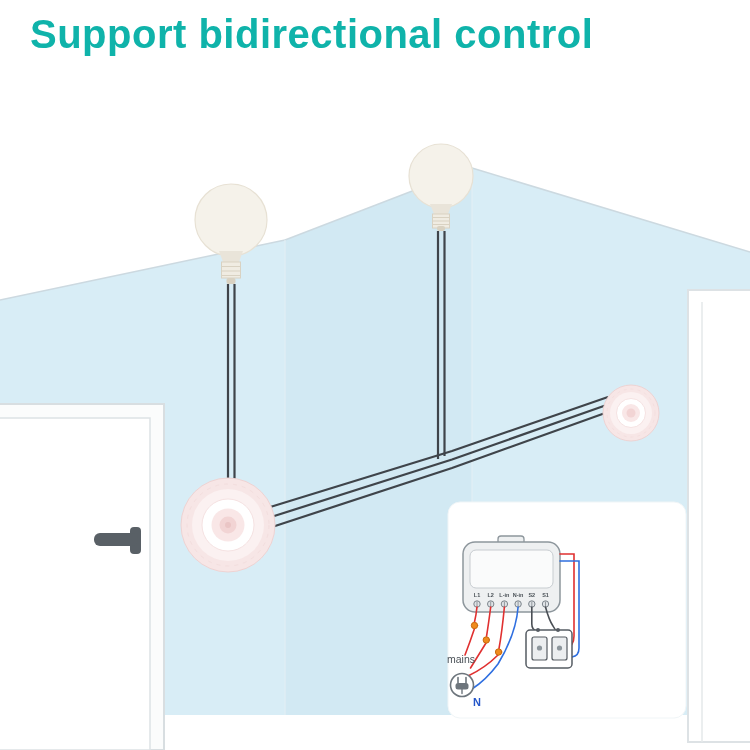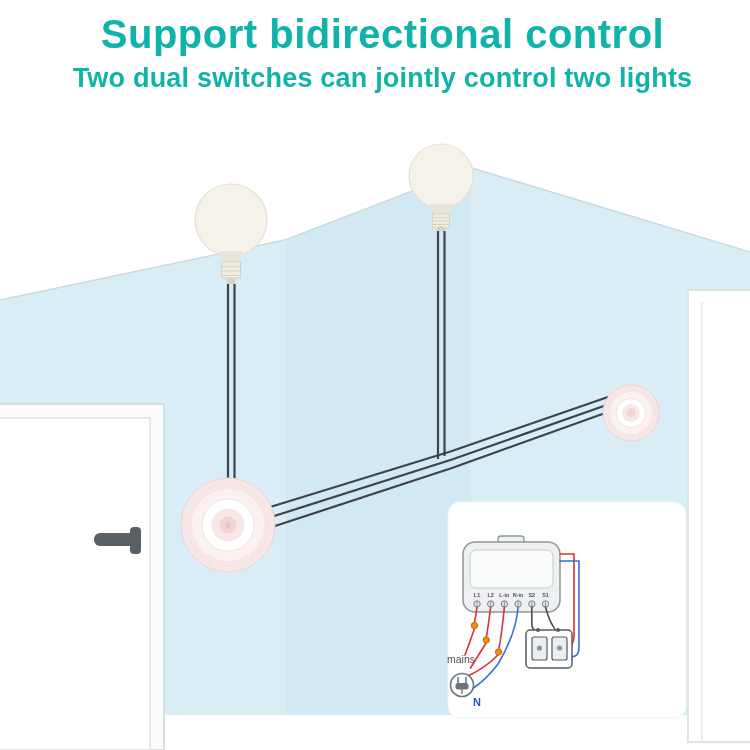--- a/index.html
+++ b/index.html
@@ -1,36 +1,35 @@
 <!DOCTYPE html>
 <html><head>
 <meta charset="utf-8">
 <style>
   html,body{margin:0;padding:0;background:#ffffff;}
   .page{
     position:relative;width:750px;height:750px;background:#ffffff;overflow:hidden;
     font-family:"Liberation Sans",sans-serif;
   }
-  .header{position:absolute;top:12px;left:30px;right:15px;z-index:2;text-align:center;}
+  .header{position:absolute;top:12px;left:30px;right:15px;z-index:2;}
   .title{
     margin:0;font-size:40px;line-height:1.12;font-weight:800;color:#0fb3aa;letter-spacing:0.5px;
   }
   .subtitle{
     margin:6px 0 0 0;font-size:27px;font-weight:800;color:#0fb3aa;letter-spacing:0.2px;
   }
   .scene{position:absolute;top:0;left:0;z-index:1;}
 </style>
 </head>
 <body>
 
 <div class="page">
 
   <div class="header">
     <h1 class="title">Support bidirectional control</h1>
-    <p class="subtitle">Two dual switches can jointly control two lights</p>
   </div>
 
   <svg class="scene" width="750" height="750" viewBox="0 0 750 750" font-family="Liberation Sans, sans-serif">
 
     <g>
       <path d="M0,300 L285,240 L285,715 L0,715 Z" fill="#d8edf6"></path>
       <path d="M285,240 L472,168 L472,715 L285,715 Z" fill="#d2e9f3"></path>
       <path d="M472,168 L750,252 L750,715 L472,715 Z" fill="#d8edf6"></path>
       <g stroke="#ccd9e0" stroke-width="1.5" fill="none">
         <path d="M0,300 L285,240"></path>

